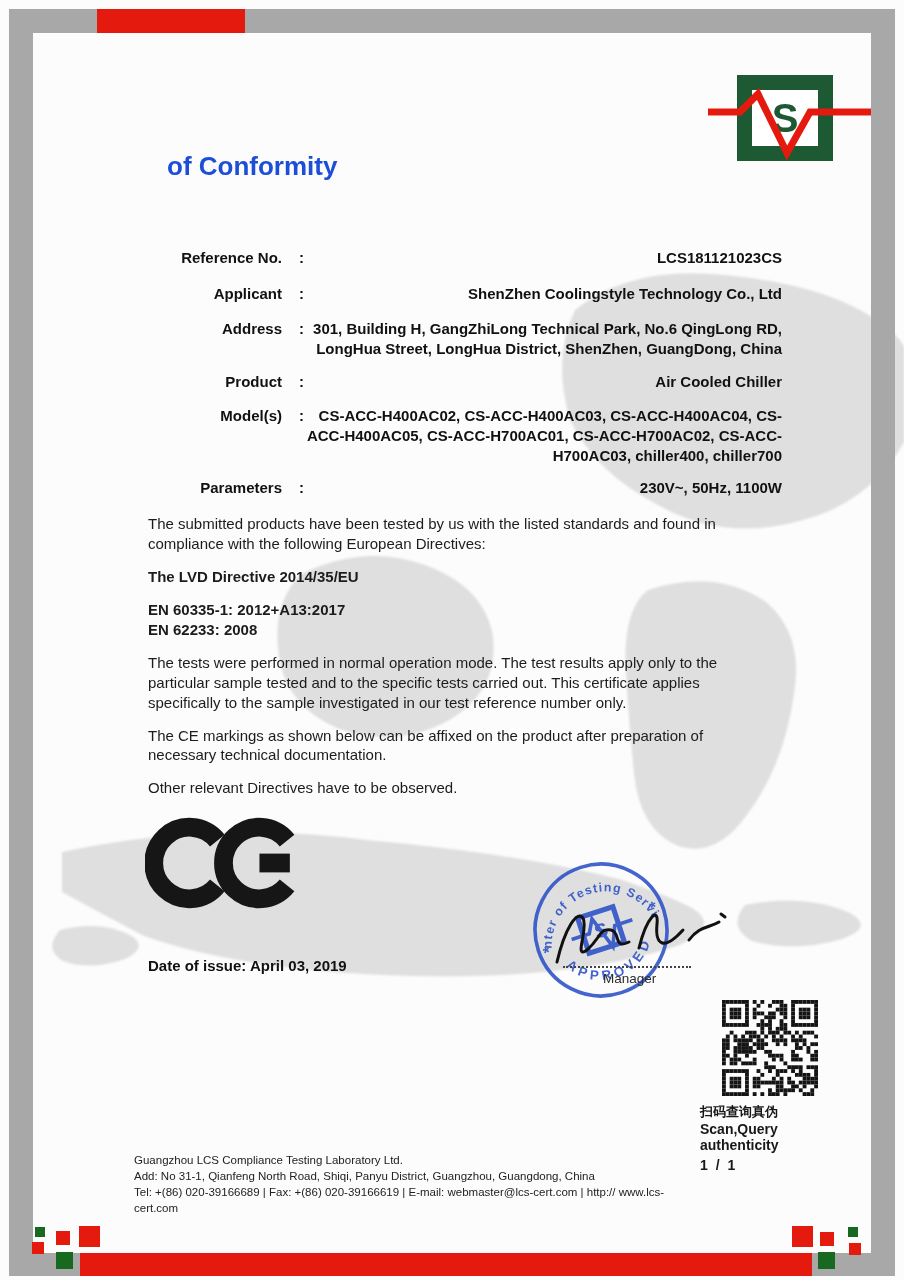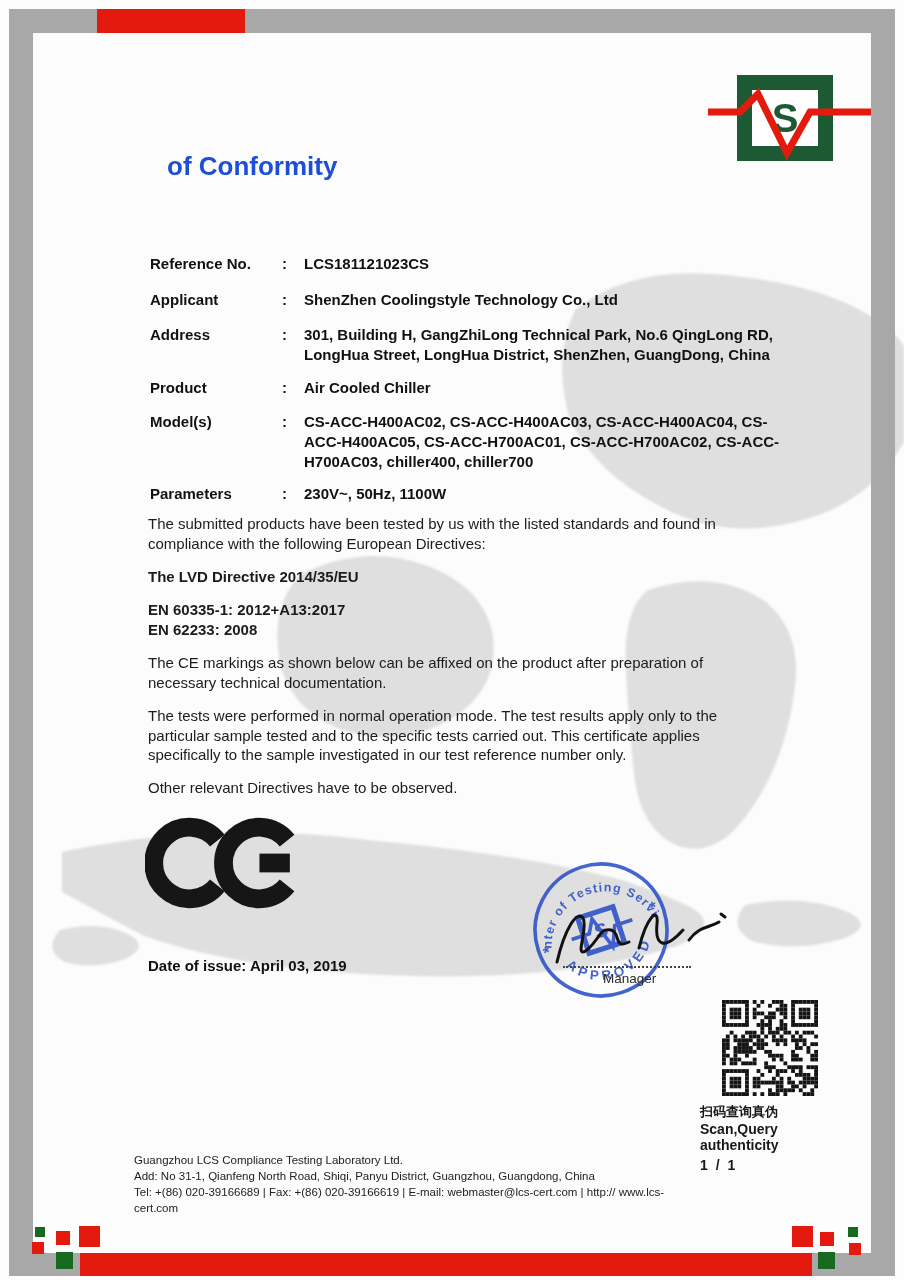--- a/index.html
+++ b/index.html
@@ -38,21 +38,21 @@
   .logo-s{position:absolute;left:9px;top:11px;width:96px;height:86px;display:flex;align-items:center;justify-content:center;
           font-size:40px;font-weight:bold;color:var(--logo-green);}
   .logo-zig{position:absolute;left:-24px;top:0;}
 
   
   .titleblock{left:167px;top:146px;}
   .title-main{font-size:37px;font-weight:bold;letter-spacing:1px;color:#101010;line-height:1.05;}
   .title-sub{font-size:26px;font-weight:bold;color:#1d4ed8;margin-top:5px;}
 
   
-  .fields{left:150px;top:254px;width:640px;font-size:15px;font-weight:bold;color:#111;}
+  .fields{left:150px;top:248px;width:640px;font-size:15px;font-weight:bold;color:#111;text-align:right;}
   .frow{display:flex;line-height:1.33;}
   .frow .lbl{width:132px;flex:0 0 132px;}
   .frow .colon{width:22px;flex:0 0 22px;}
   .frow .val{width:478px;flex:0 0 478px;}
   .mb-ref{margin-bottom:16px;} .mb-app{margin-bottom:15px;} .mb-addr{margin-bottom:13px;}
   .mb-prod{margin-bottom:14px;} .mb-mod{margin-bottom:12px;}
 
   
   .bodytext{left:148px;top:514px;width:582px;font-size:15px;line-height:1.33;color:#1c1c1c;}
   .bodytext p{margin-bottom:13px;}
@@ -164,22 +164,22 @@
     </div>
   </div>
 
   <div class="layer bodytext">
     <p>The submitted products have been tested by us with the listed standards and found in compliance with the following European Directives:</p>
     <p class="bold">The LVD Directive 2014/35/EU</p>
     <div class="standards">
       <div>EN 60335-1: 2012+A13:2017</div>
       <div>EN 62233: 2008</div>
     </div>
+    <p>The tests were performed in normal operation mode. The test results apply only to the particular sample tested and to the specific tests carried out. This certificate applies specifically to the sample investigated in our test reference number only.</p>
     <p>The CE markings as shown below can be affixed on the product after preparation of necessary technical documentation.</p>
-    <p>The tests were performed in normal operation mode. The test results apply only to the particular sample tested and to the specific tests carried out. This certificate applies specifically to the sample investigated in our test reference number only.</p>
     <p>Other relevant Directives have to be observed.</p>
   </div>
 
   <svg class="layer ce-mark" width="152" height="102" viewBox="0 0 170 102">
     <g fill="none" stroke="#161616" stroke-width="21">
       <path d="M80.9,25.9 A40,40 0 1 0 80.9,76.1"></path>
       <path d="M158.9,25.9 A40,40 0 1 0 158.9,76.1"></path>
       <path d="M128,51 L162,51"></path>
     </g>
   </svg>

